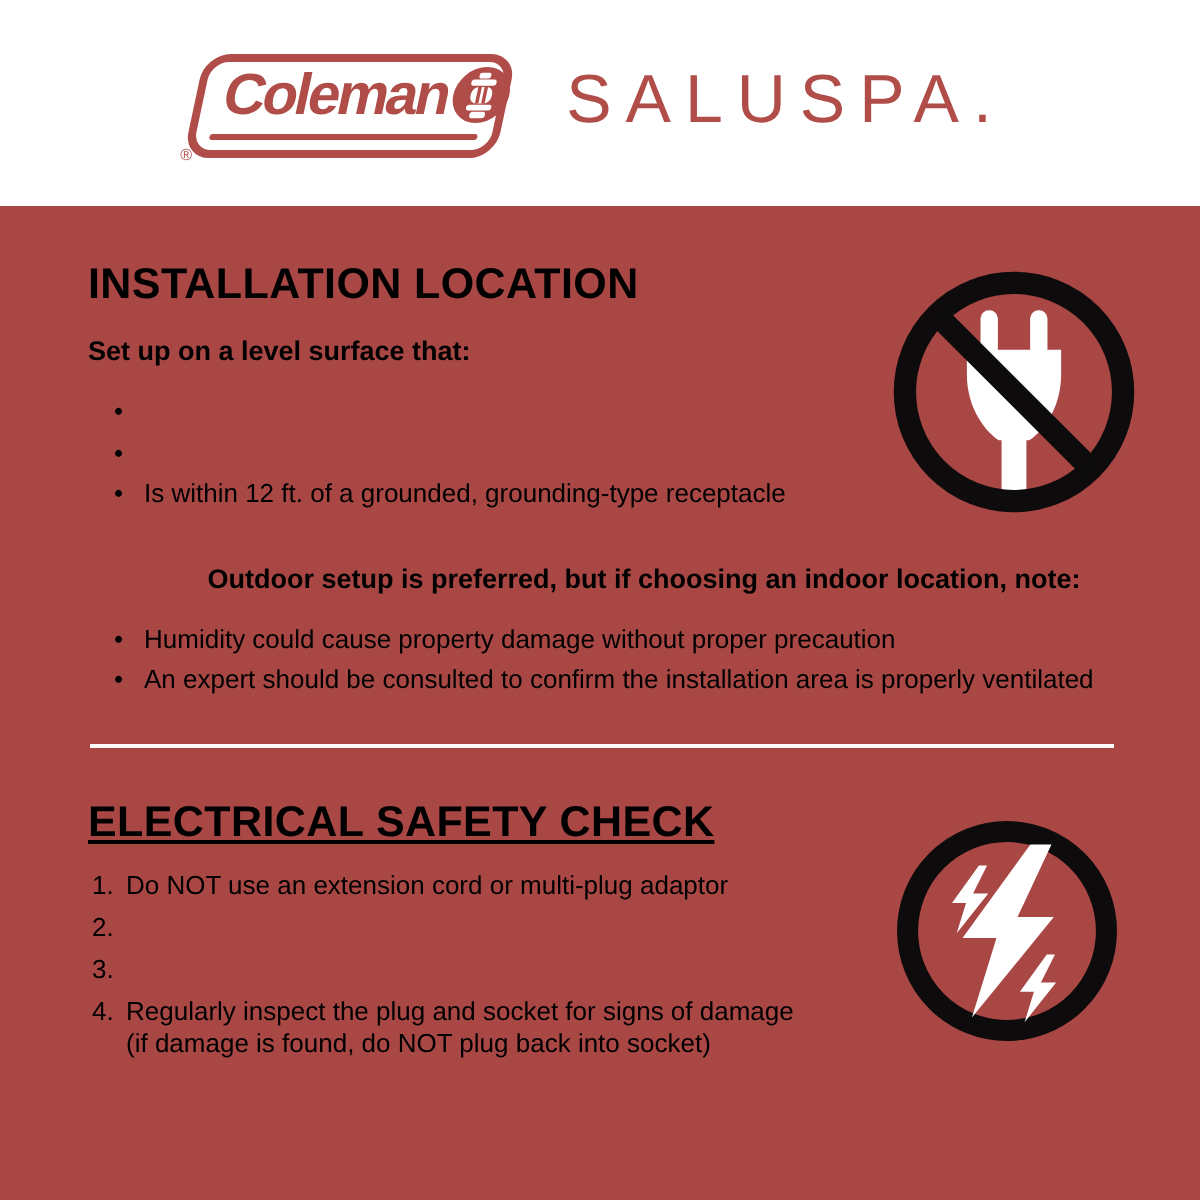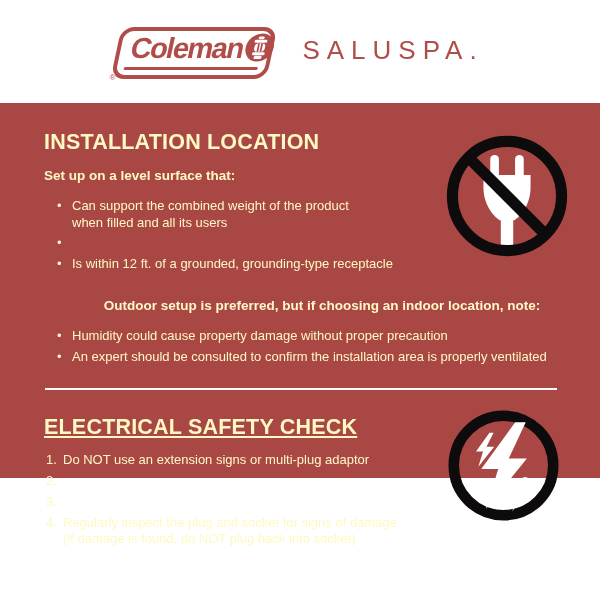--- a/index.html
+++ b/index.html
@@ -27,27 +27,27 @@
   }
   .logo-lantern { width:29px; height:29px; margin-left:2px; transform:translateY(-3px); flex:none; }
   .logo-underline {
     position:absolute; left:7px; right:7px; bottom:5px; height:3px;
     background:#B04D49; border-radius:2px;
   }
   .reg-mark {
     position:absolute; left:-7px; bottom:-3px; font-size:8px; color:#B04D49;
   }
   .saluspa-wordmark {
-    color:#B04D49; font-size:26px; letter-spacing:7px; font-weight:400;
+    color:#B04D49; font-size:34px; letter-spacing:7px; font-weight:400;
     transform:translateY(-1px);
   }
 
   
   .content-body {
-    position:relative; height:375px; background:#A94745; color:#fef9c3;
+    position:relative; height:497px; background:#A94745; color:#000000;
   }
   .section-title {
     font-size:21.5px; font-weight:bold; letter-spacing:0.2px; line-height:1;
     margin-left:44px;
   }
   .title-install { padding-top:29px; }
   .title-electrical { margin-top:27px;text-decoration:underline; }
   .subheading {
     font-size:13.5px; font-weight:bold; line-height:1.1; margin-left:44px;
   }
@@ -102,22 +102,20 @@
 
   <main class="content-body">
 
     <section>
       <h1 class="section-title title-install">INSTALLATION LOCATION</h1>
       <p class="subheading sub1">Set up on a level surface that:</p>
 
       <ul class="bullet-list">
         <li>
           <span class="bullet-marker">•</span>
-          <span class="bullet-text">Can support the combined weight of the product
-when filled and all its users</span>
         </li>
         <li>
           <span class="bullet-marker">•</span>
         </li>
         <li>
           <span class="bullet-marker">•</span>
           <span class="bullet-text">Is within 12 ft. of a grounded, grounding-type receptacle</span>
         </li>
       </ul>
 
@@ -147,21 +145,21 @@
     </section>
 
     <div class="divider"></div>
 
     <section>
       <h1 class="section-title title-electrical">ELECTRICAL SAFETY CHECK</h1>
 
       <ol class="numbered-list">
         <li>
           <span class="item-number">1.</span>
-          <span class="item-text">Do NOT use an extension signs or multi-plug adaptor</span>
+          <span class="item-text">Do NOT use an extension cord or multi-plug adaptor</span>
         </li>
         <li>
           <span class="item-number">2.</span>
         </li>
         <li>
           <span class="item-number">3.</span>
         </li>
         <li>
           <span class="item-number">4.</span>
           <span class="item-text">Regularly inspect the plug and socket for signs of damage

